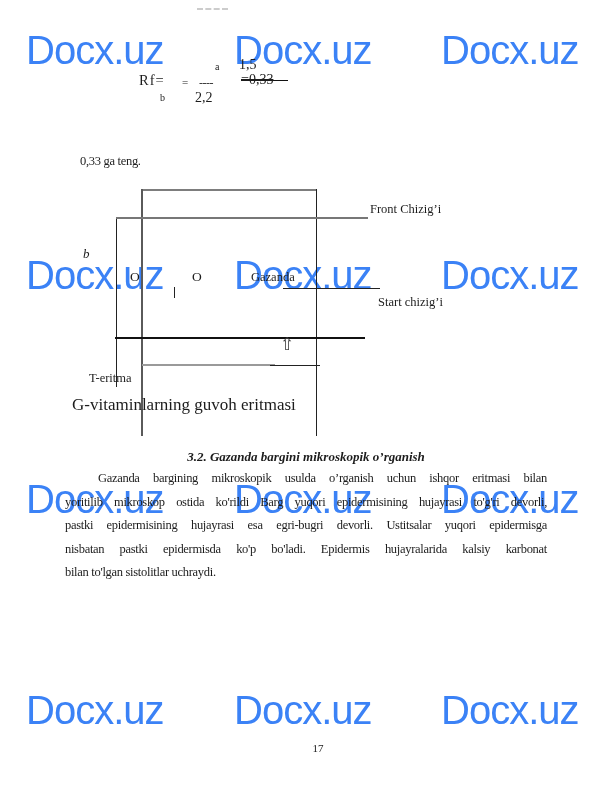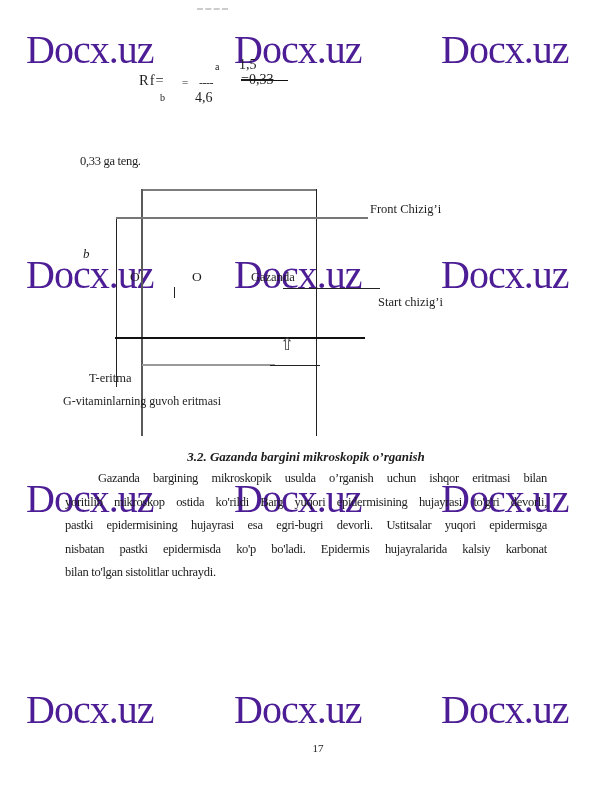--- a/index.html
+++ b/index.html
@@ -2,22 +2,22 @@
 <html><head>
 <meta charset="utf-8">
 <style>
   html,body { margin:0; padding:0; background:#ffffff; }
   .page {
     position:relative; width:612px; height:792px; background:#ffffff;
     font-family:"Liberation Serif", serif; color:#1c1c1c; overflow:hidden;
   }
   .wm {
     position:absolute; z-index:0;
-    font-family:Liberation Serif, serif; font-size:40px; line-height:1;
-    color:#4c1d95; letter-spacing:-1px; white-space:nowrap;
+    font-family:Liberation Sans, sans-serif; font-size:40px; line-height:1;
+    color:#3b82f6; letter-spacing:-1px; white-space:nowrap;
   }
   .abs { position:absolute; z-index:2; line-height:1.25; white-space:nowrap; }
   .ln  { position:absolute; z-index:1; }
   .doctext { font-size:12.5px; letter-spacing:-0.3px; }
   .jline {
     text-align:justify; text-align-last:justify; white-space:normal;
     box-sizing:border-box;
   }
   .small { font-size:10px; }
   .ital { font-style:italic; }
@@ -51,21 +51,21 @@
   <div class="stray"></div>
 
   <span class="abs" style="left:139px;top:71px;font-size:14.5px;letter-spacing:1px">Rf=</span>
   <span class="abs" style="left:182px;top:76px;font-size:11px">=</span>
   <span class="abs small" style="left:215px;top:61px">a</span>
   <span class="abs" style="left:199px;top:76px;font-size:12px;letter-spacing:-0.5px;color:#333">----</span>
   <span class="abs" style="left:239px;top:56px;font-size:14px">1,5</span>
   <span class="abs strike" style="left:225px;top:71px;font-size:14px">=0,33</span>
   <div class="ln" style="left:261px;top:80px;width:27px;height:1px;background:#111"></div>
   <span class="abs small" style="left:160px;top:92px">b</span>
-  <span class="abs" style="left:195px;top:89px;font-size:14px">4,6</span>
+  <span class="abs" style="left:195px;top:89px;font-size:14px">2,2</span>
 
   <div class="abs doctext" style="left:80px;top:154px">0,33 ga teng.</div>
 
   <div class="ln" style="left:142px;top:189px;width:175px;height:2px;background:#7d7d7d"></div>
   <div class="ln" style="left:141px;top:189px;width:2px;height:247px;background:#5a5a5a"></div>
   <div class="ln" style="left:316px;top:189px;width:1px;height:247px;background:#222"></div>
   <div class="ln" style="left:116px;top:217px;width:252px;height:2px;background:#777"></div>
   <div class="ln" style="left:116px;top:219px;width:1px;height:168px;background:#222"></div>
   <div class="ln" style="left:283px;top:288px;width:97px;height:1px;background:#222"></div>
   <div class="ln" style="left:174px;top:287px;width:1px;height:11px;background:#222"></div>
@@ -74,21 +74,21 @@
   <div class="ln" style="left:270px;top:365px;width:50px;height:1px;background:#222"></div>
 
   <span class="abs" style="left:370px;top:202px;font-size:12.5px">Front Chizig’i</span>
   <span class="abs ital" style="left:83px;top:246px;font-size:13px">b</span>
   <span class="abs" style="left:130px;top:269px;font-size:13.5px">O</span>
   <span class="abs" style="left:192px;top:269px;font-size:13.5px">O</span>
   <span class="abs" style="left:251px;top:270px;font-size:12.5px">Gazanda</span>
   <span class="abs" style="left:378px;top:295px;font-size:12.5px">Start chizig’i</span>
   <span class="abs arrowglyph" style="left:280px;top:336px">⇧</span>
   <span class="abs" style="left:89px;top:371px;font-size:12.5px">T-eritma</span>
-  <span class="abs" style="left:63px;top:394px;font-size:12px">G-vitaminlarning guvoh eritmasi</span>
+  <span class="abs" style="left:72px;top:394px;font-size:17px">G-vitaminlarning guvoh eritmasi</span>
 
   <div class="abs heading" style="left:65px;top:449px;width:482px">3.2. Gazanda bargini mikroskopik o’rganish</div>
   <div class="abs doctext jline" style="left:65px;top:471px;width:482px;padding-left:33px">Gazanda bargining mikroskopik usulda o’rganish uchun ishqor eritmasi bilan</div>
   <div class="abs doctext jline" style="left:65px;top:518px;width:482px">pastki epidermisining hujayrasi esa egri-bugri devorli. Ustitsalar yuqori epidermisga</div>
   <div class="abs doctext jline" style="left:65px;top:495px;width:482px">yoritilib mikroskop ostida ko'rildi Barg yuqori epidermisining hujayrasi to'g'ri devorli,</div>
   <div class="abs doctext jline" style="left:65px;top:542px;width:482px">nisbatan pastki epidermisda ko'p bo'ladi. Epidermis hujayralarida kalsiy karbonat</div>
   <div class="abs doctext" style="left:65px;top:565px">bilan to'lgan sistolitlar uchraydi.</div>
 
   <div class="abs footerpg" style="left:12px;top:742px;width:612px">17</div>
 

